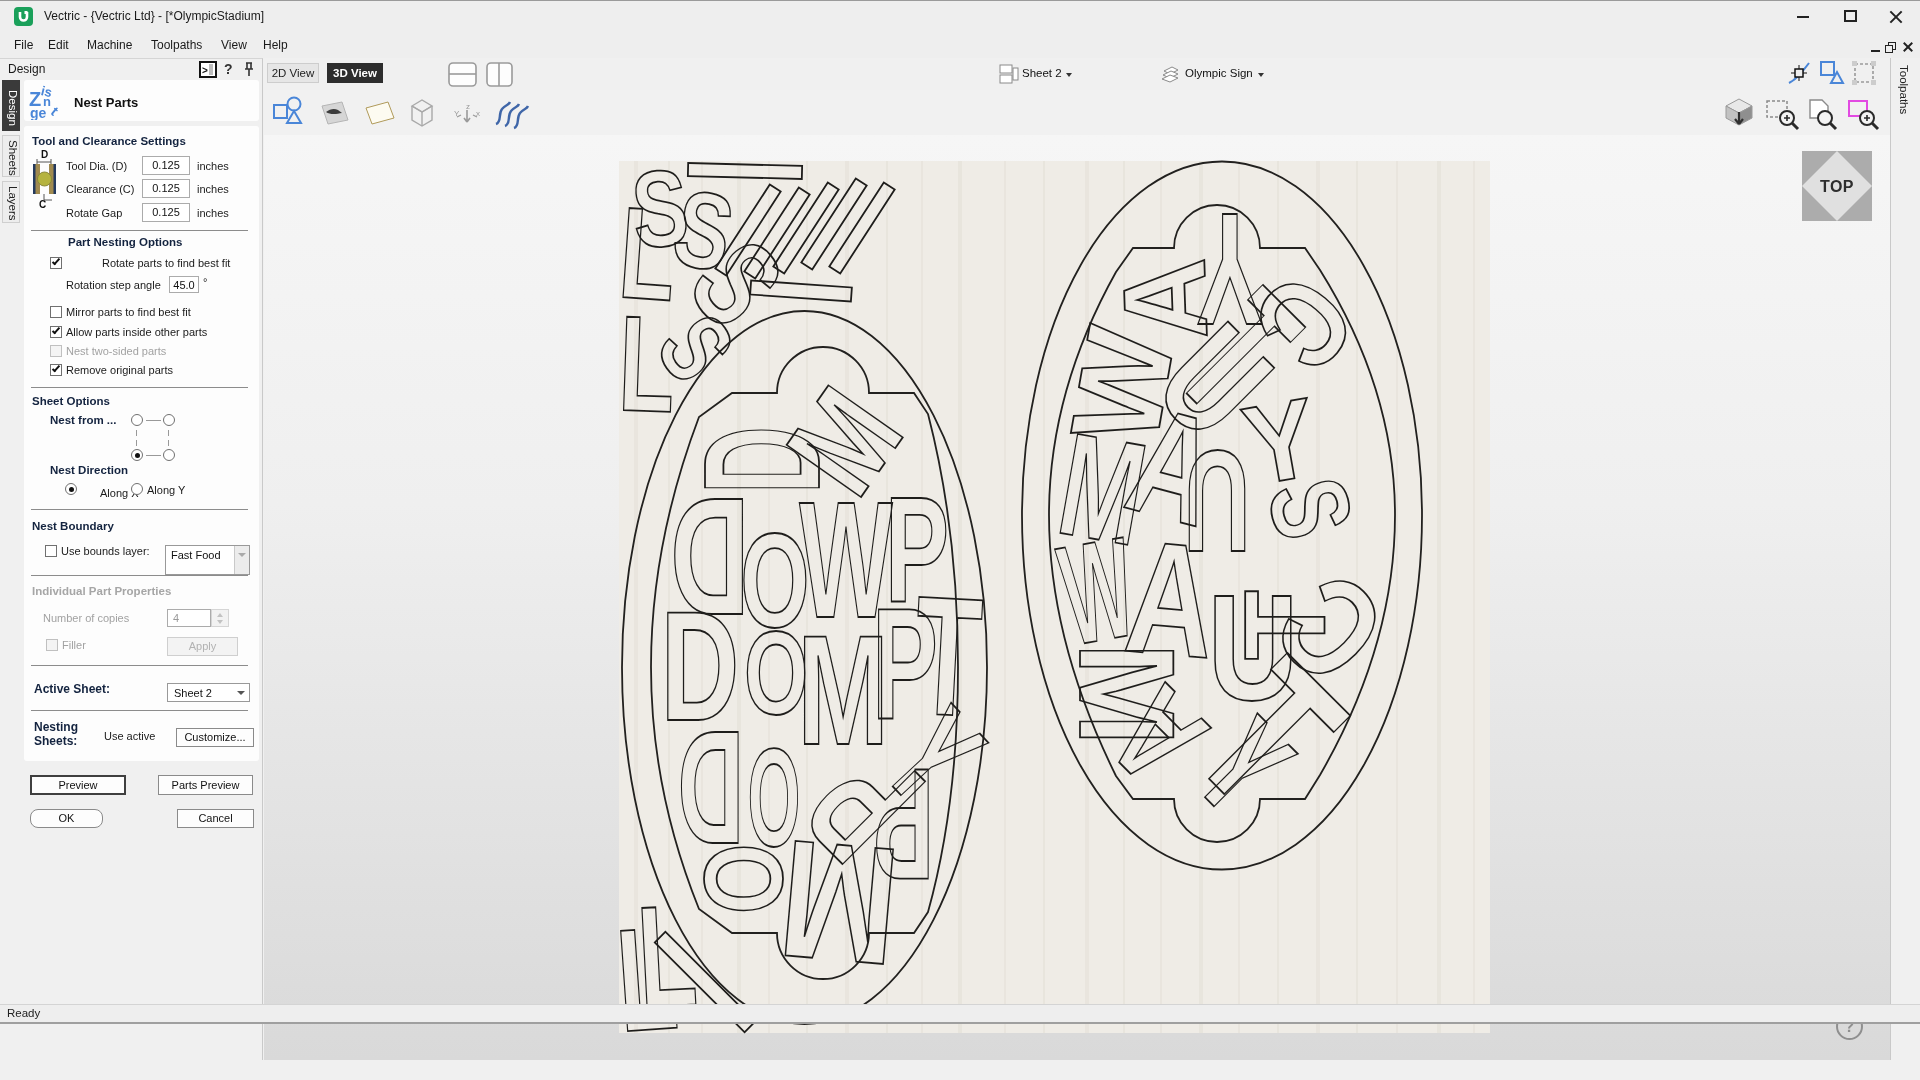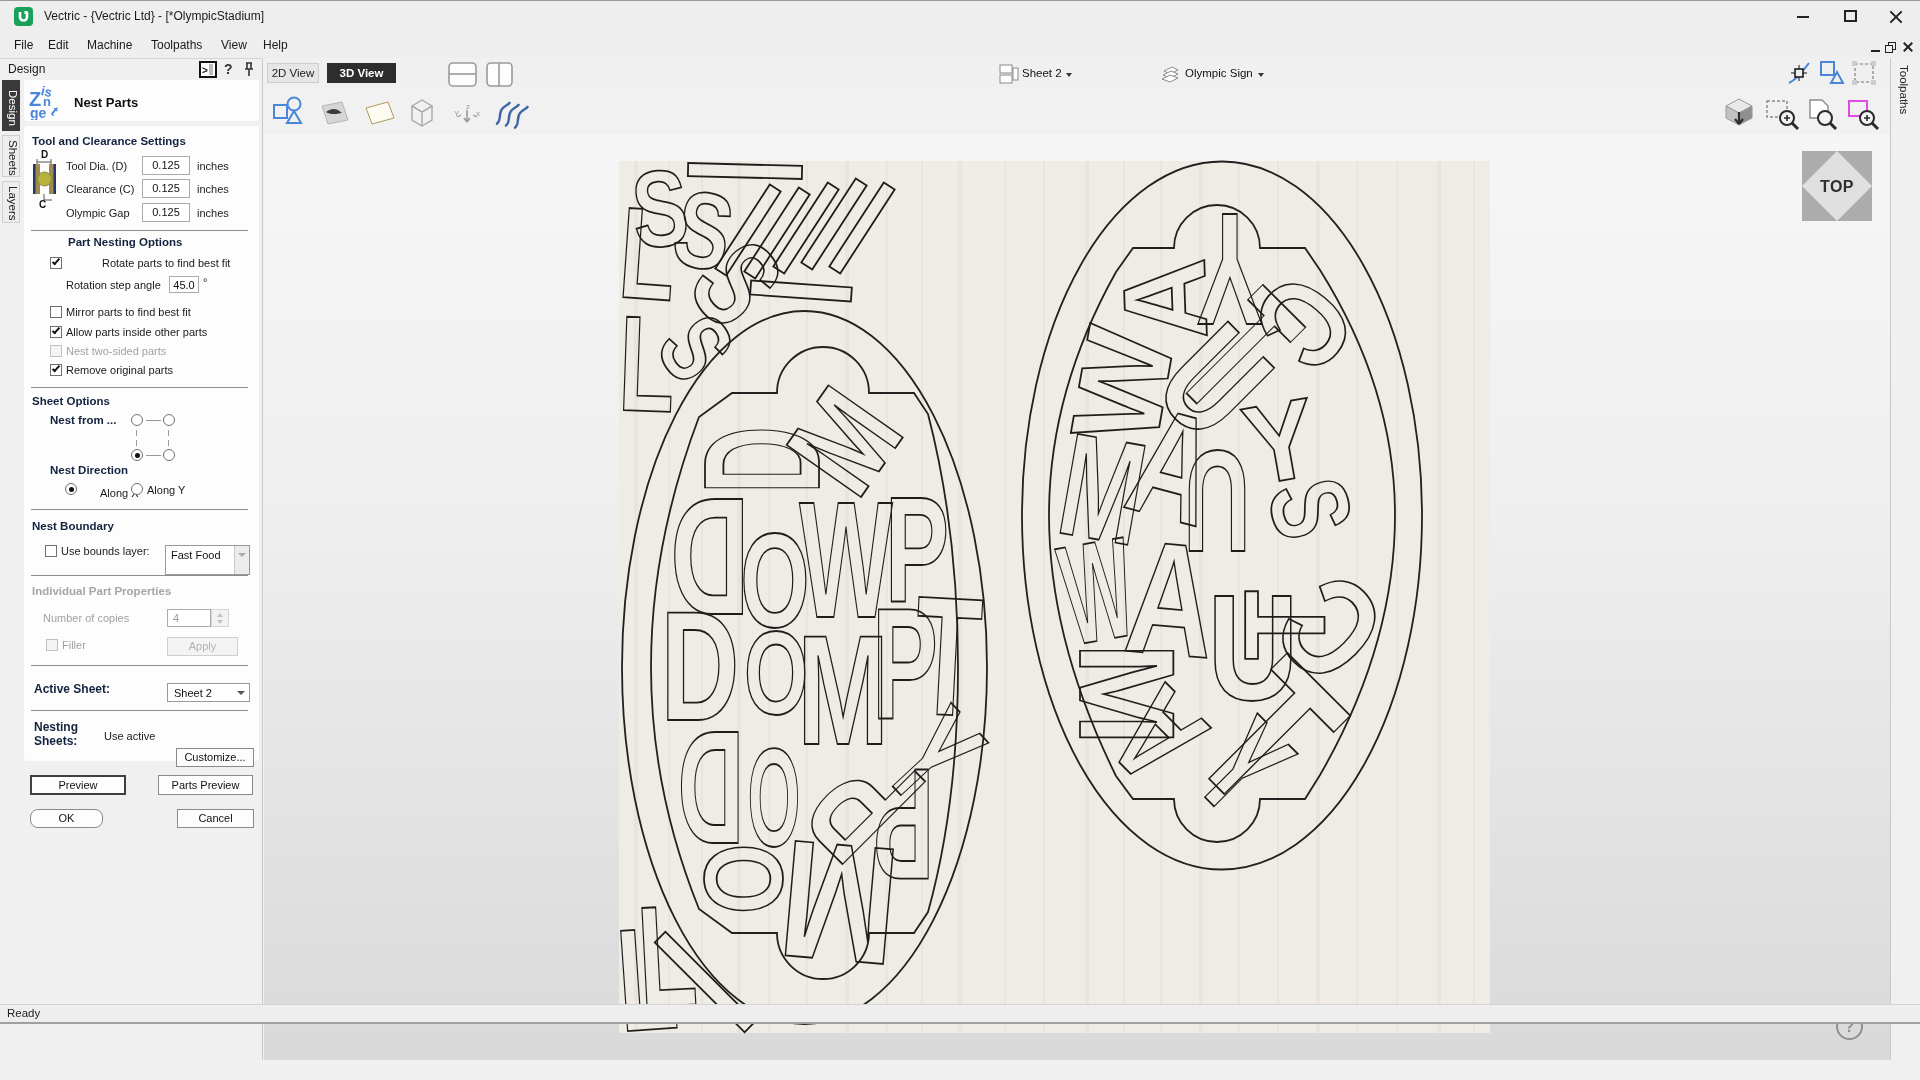--- a/index.html
+++ b/index.html
@@ -53,21 +53,21 @@
   .btn.dis { background:#f3f3f3; border-color:#cfcfcf; color:#b2b2b2; }
   .btn.def { border:2px solid #3f3f3f; }
   .ddown { position:absolute; background:#fff; border:1px solid #999; font-size:11px; color:#111; }
   .ddown .ar { position:absolute; right:4px; top:7px; width:0; height:0; border-left:4px solid transparent; border-right:4px solid transparent; border-top:4px solid #555; }
   .ddown .arbox { position:absolute; right:0; top:0; width:15px; height:100%; background:#ececec; border-left:1px solid #c9c9c9; }
   .ddown .arbox .ar { right:3px; border-top-color:#aaa; }
 
   
   .topbar { left:264px; top:58px; width:1626px; height:32px; background:#f0f0f0; }
   .tab2d { left:267px; top:63px; width:52px; height:20px; background:#e6e6e6; border:1px solid #cdcdcd; font-size:11.5px; color:#222; text-align:center; line-height:18px; }
-  .tab3d { left:327px; top:63px; width:69px; height:20px; background:#2d2d2d; font-size:11.5px; font-weight:bold; color:#fff; text-align:center; line-height:20px; }
+  .tab3d { left:327px; top:63px; width:56px; height:20px; background:#2d2d2d; font-size:11.5px; font-weight:bold; color:#fff; text-align:center; line-height:20px; }
   .toolrow { left:264px; top:90px; width:1626px; height:45px; background:#f1f1f1; }
   .canvas { left:264px; top:135px; width:1626px; height:925px; background:linear-gradient(#f6f6f6 0%, #efefef 40%, #d9d9d9 100%); }
 
   .toolpaths-strip { left:1890px; top:58px; width:30px; height:1002px; background:#f0f0f0; border-left:1px solid #c9c9c9; }
   .toolpaths-strip span { position:absolute; left:7px; top:7px; writing-mode:vertical-rl; font-size:11.5px; color:#222; }
 
   .statusbar { left:0; top:1004px; width:1920px; height:20px; background:#eeeeee; border-top:1px solid #d4d4d4; border-bottom:2px solid #9f9f9f; }
   .statusbar span { position:absolute; left:7px; top:2px; font-size:11.5px; color:#222; }
 
   .topcube { left:1802px; top:151px; width:70px; height:70px; background:#acacac; }
@@ -142,21 +142,21 @@
   <circle cx="14.5" cy="31" r="7" fill="#b5b33e" stroke="#8a883a"></circle>
   <path d="M14 46 v6 M14 52 h8" stroke="#555" stroke-width="1" fill="none"></path>
   <text x="9" y="60" font-size="10" font-weight="bold" fill="#111">C</text>
 </svg>
 <span class="abs lbl" style="left:66px; top:160px;">Tool Dia.  (D)</span>
 <div class="abs inp" style="left:142px; top:156px; width:48px; height:19px;">0.125</div>
 <span class="abs lbl" style="left:197px; top:160px;">inches</span>
 <span class="abs lbl" style="left:66px; top:183px;text-align:right;">Clearance (C)</span>
 <div class="abs inp" style="left:142px; top:179px; width:48px; height:19px;">0.125</div>
 <span class="abs lbl" style="left:197px; top:183px;">inches</span>
-<span class="abs lbl" style="left:66px; top:207px;">Olympic Gap</span>
+<span class="abs lbl" style="left:66px; top:207px;">Rotate Gap</span>
 <div class="abs inp" style="left:142px; top:203px; width:48px; height:19px;">0.125</div>
 <span class="abs lbl" style="left:197px; top:207px;">inches</span>
 <div class="abs sep" style="top:230px;"></div>
 
 <span class="abs sechead" style="left:32px; top:236px;padding-left:36px;">Part Nesting Options</span>
 <div class="abs cb" style="left:50px; top:257px;">
     <span class="chk"></span>
   </div>
 <span class="abs lbl" style="left:66px; top:257px;padding-left:36px;">Rotate parts to find best fit</span>
 <span class="abs lbl" style="left:66px; top:279px;">Rotation step angle</span>
@@ -224,21 +224,21 @@
 
 <span class="abs sechead" style="left:34px; top:682px; font-size:12px;">Active Sheet:</span>
 <div class="abs ddown" style="left:167px; top:683px; width:83px; height:19px;">
     <span style="position:absolute;left:6px;top:3px;">Sheet 2</span>
     <span class="ar"></span>
   </div>
 <div class="abs sep" style="top:710px;"></div>
 
 <span class="abs sechead" style="left:34px; top:720px; font-size:12px;">Nesting<br>Sheets:</span>
 <span class="abs lbl" style="left:104px; top:730px;">Use active</span>
-<div class="abs btn" style="left:176px; top:728px; width:78px; height:19px; line-height:17px;margin-top:20px;">Customize...</div>
+<div class="abs btn" style="left:176px; top:728px; width:78px; height:19px; line-height:17px;">Customize...</div>
 
 <div class="abs btn def" style="left:30px; top:775px; width:96px; height:20px; line-height:16px;">Preview</div>
 <div class="abs btn" style="left:158px; top:775px; width:95px; height:20px; line-height:18px;">Parts Preview</div>
 <div class="abs btn" style="left:30px; top:809px; width:73px; height:19px; line-height:17px;border-radius:8px;">OK</div>
 <div class="abs btn" style="left:177px; top:809px; width:77px; height:19px; line-height:17px;">Cancel</div>
 
 <div class="abs topbar"></div>
 <div class="abs tab2d">2D View</div>
 <div class="abs tab3d">3D View</div>
 

